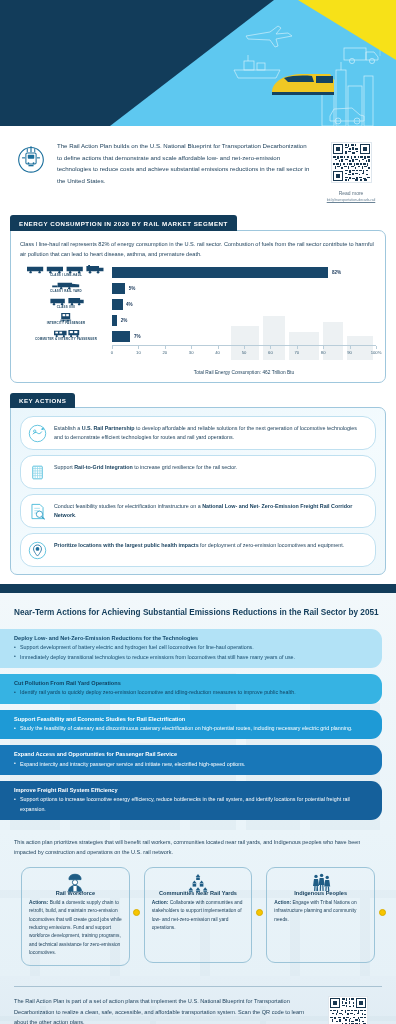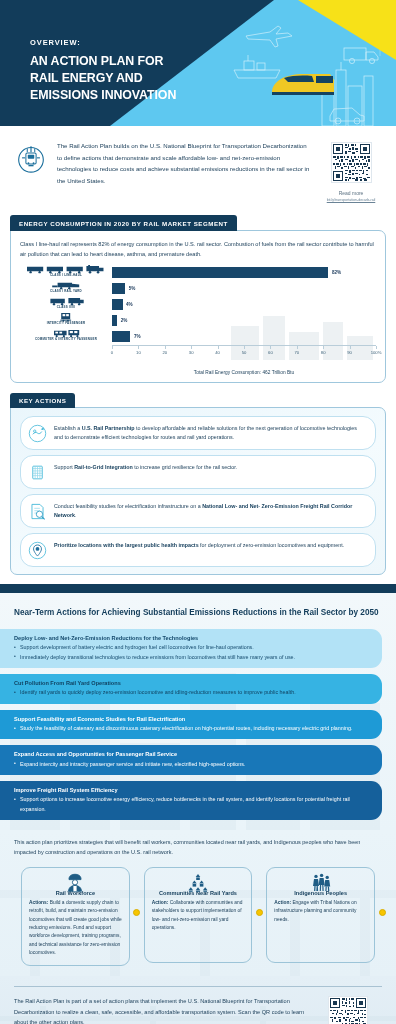--- a/index.html
+++ b/index.html
@@ -461,28 +461,20 @@
     </g>
 
     <g transform="translate(44,72)">
       <path d="M2 20 C2 10 14 2 34 2 L60 2 L64 8 L64 20 Z" fill="#f7c81a"></path>
       <path d="M14 6 C22 3.5 32 3.2 42 4 L44 10 L18 10 Z" fill="#123c5a"></path>
       <rect x="46" y="4" width="17" height="7" fill="#123c5a"></rect>
       <rect x="2" y="20" width="62" height="3" fill="#123c5a"></rect>
     </g>
   </svg>
   <div class="hdr-yellow"></div>
-  <div class="hdr-text">
-    <div class="hdr-overview">OVERVIEW:</div>
-    <div class="hdr-title">
-      <div>AN ACTION PLAN FOR</div>
-      <div>RAIL ENERGY AND</div>
-      <div>EMISSIONS INNOVATION</div>
-    </div>
-  </div>
 </div>
 
 <div class="intro">
   <svg class="intro-icon" viewBox="0 0 40 40">
     <circle cx="20" cy="21" r="14.5" fill="none" stroke="#1b6f9c" stroke-width="1.3"></circle>
     <g fill="#1b6f9c">
       <rect x="14" y="13" width="12" height="13" rx="1.5" fill="none" stroke="#1b6f9c" stroke-width="1.2"></rect>
       <rect x="16.2" y="15" width="7.6" height="4.6" rx="0.8"></rect>
       <rect x="17" y="27" width="6" height="1.6"></rect>
       <circle cx="17" cy="25" r="1.1"></circle>
@@ -738,21 +730,21 @@
   <svg class="near-bg" viewBox="0 0 396 240">
     <g fill="#7a9cb2" opacity="0.55">
       <rect x="10" y="120" width="50" height="110"></rect>
         <rect x="70" y="90" width="40" height="140"></rect>
       <rect x="120" y="140" width="60" height="90"></rect>
         <rect x="190" y="70" width="46" height="160"></rect>
       <rect x="246" y="130" width="54" height="100"></rect>
         <rect x="310" y="100" width="70" height="130"></rect>
     </g>
   </svg>
-  <div class="sec-title">Near-Term Actions for Achieving Substantial Emissions Reductions in the Rail Sector by 2050</div>
+  <div class="sec-title">Near-Term Actions for Achieving Substantial Emissions Reductions in the Rail Sector by 2051</div>
 
   <div class="pill p1">
     <h4>Deploy Low- and Net-Zero-Emission Reductions for the Technologies</h4>
     <ul>
       <li>Support development of battery electric and hydrogen fuel cell locomotives for line-haul operations.</li>
       <li>Immediately deploy transitional technologies to reduce emissions from locomotives that still have many years of use.</li>
     </ul>
   </div>
 
   <div class="pill p2">

